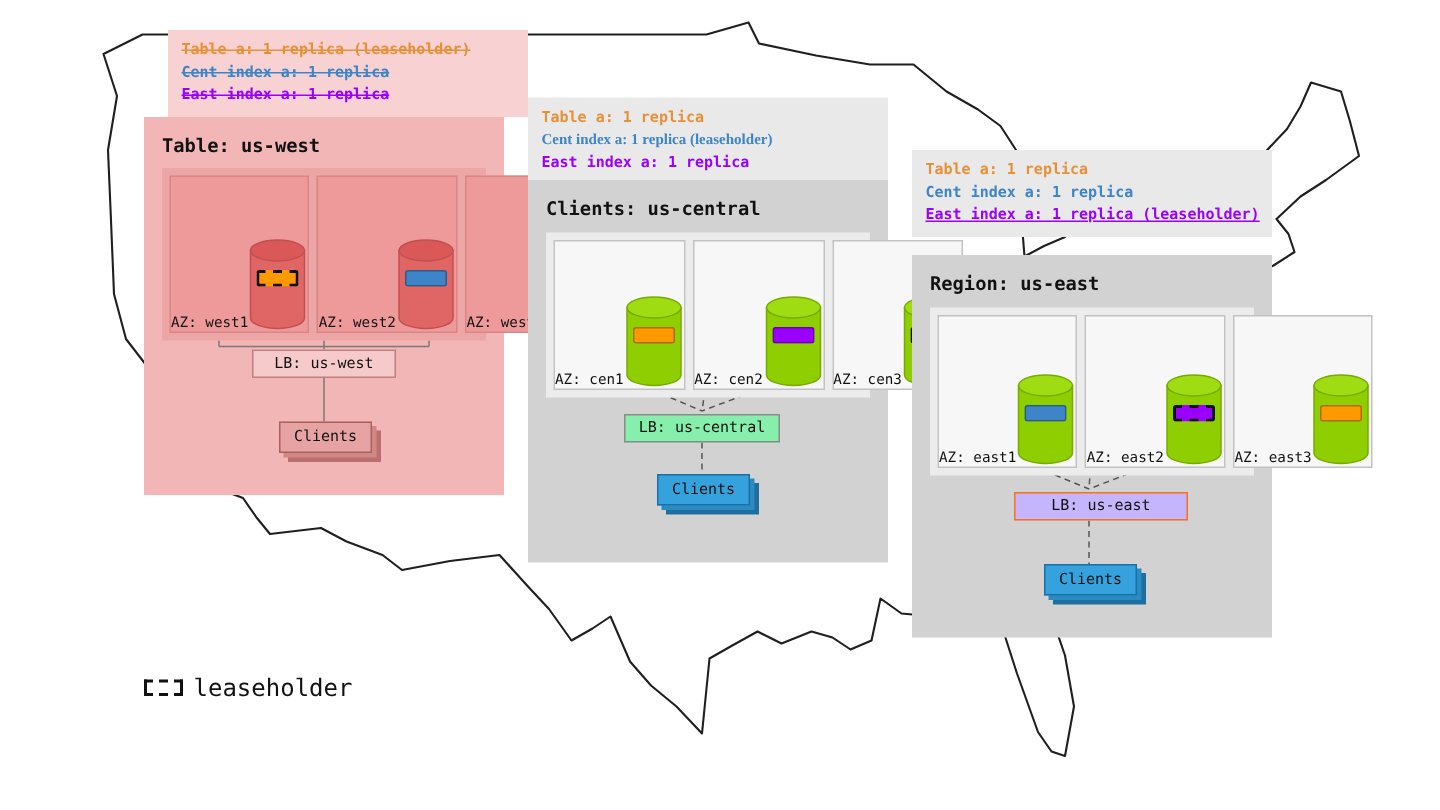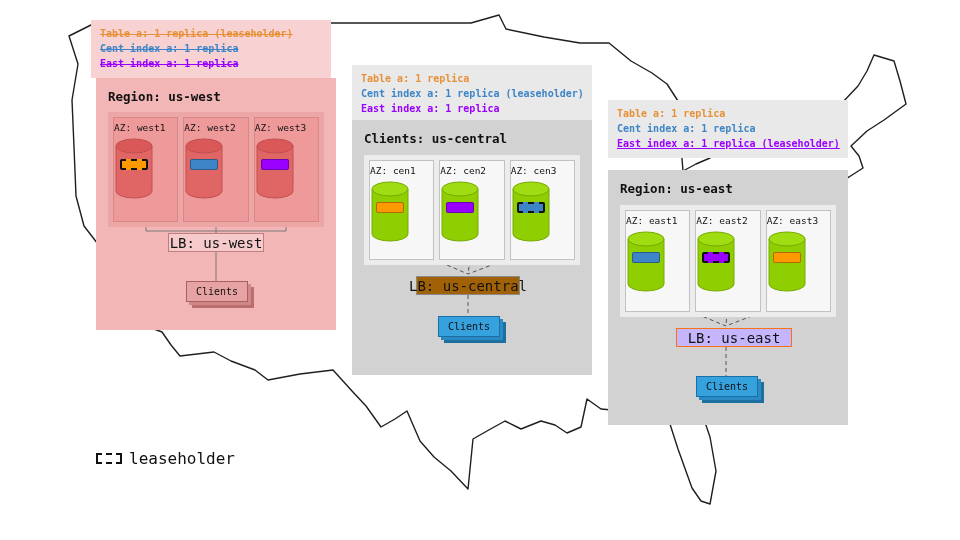--- a/index.html
+++ b/index.html
@@ -3,59 +3,59 @@
 <meta charset="utf-8">
 <style>
   *{margin:0;padding:0;box-sizing:border-box}
   html,body{width:960px;height:540px}
   body{background:#ffffff;font-family:"DejaVu Sans Mono","Liberation Mono",monospace;position:relative;overflow:hidden}
   .stage{position:absolute;left:0;top:0;width:960px;height:540px}
   .map-svg{position:absolute;left:0;top:0}
 
   
   .ann{position:absolute;padding:6px 9px;display:flex;flex-direction:column}
-  .ann-west{left:91px;top:20px;width:240px;height:58px;background:#f8d2d2}
+  .ann-west{left:112px;top:20px;width:240px;height:58px;background:#f8d2d2}
   .ann-central{left:352px;top:65px;width:240px;height:55px;background:#e9e9e9}
   .ann-east{left:608px;top:100px;width:240px;height:58px;background:#e9e9e9}
   .ann-line{font-size:10px;font-weight:bold;line-height:15px;white-space:nowrap}
   .ann-line.strike{text-decoration:line-through}
 
   
   .panel{position:absolute;width:240px}
   .panel-west{left:96px;top:78px;height:252px;background:#f2b6b6}
   .panel-central{left:352px;top:120px;height:255px;background:#d2d2d2}
   .panel-east{left:608px;top:170px;height:255px;background:#d2d2d2}
   .region-title{position:absolute;left:12px;top:11px;font-size:12.5px;font-weight:bold;color:#111}
 
   .az-row{position:absolute;left:12px;width:216px;display:flex;gap:5px;padding:5px}
   .panel-west .az-row{top:34px;height:115px;background:#eda6a6}
   .panel-central .az-row{top:35px;height:110px;background:#ececec}
   .panel-east .az-row{top:35px;height:112px;background:#ececec}
-  .az{flex:1;position:relative;display:flex;flex-direction:column;align-items:flex-start}
+  .az{flex:1;position:relative;display:flex;flex-direction:row;align-items:flex-end}
   .panel-west .az{background:#ee9a9a;border:1px solid #d88686}
   .panel-central .az,.panel-east .az{background:#f7f7f7;border:1px solid #c2c2c2}
   .az-label{font-size:9.5px;color:#111;margin-top:4px;white-space:nowrap}
 
   .cyl{position:relative;width:40px;height:62px;margin-top:5px}
   .cyl svg{position:absolute;left:0;top:0}
   .panel-west .cyl-body{fill:#e06666;stroke:#c24f4f;stroke-width:1}
   .panel-west .cyl-top{fill:#db5858;stroke:#c24f4f;stroke-width:1}
   .panel-central .cyl-body,.panel-east .cyl-body{fill:#8fce00;stroke:#76ab00;stroke-width:1}
   .panel-central .cyl-top,.panel-east .cyl-top{fill:#a0dc12;stroke:#76ab00;stroke-width:1}
 
   .chip{position:absolute;left:50%;top:21px;transform:translateX(-50%);width:28px;height:11px;border-radius:2px;border:1px solid rgba(0,0,0,.3)}
   .chip.leaseholder{border:2px dashed #111}
 
   .connectors{position:absolute;left:0;top:0;pointer-events:none}
   line.solid{stroke:#7a7a7a;stroke-width:1}
   line.dash{stroke:#555;stroke-width:1;stroke-dasharray:4 3}
 
-  .lb{position:absolute;height:19px;font-size:14px;color:#111;display:flex;align-items:center;justify-content:center;white-space:nowrap}
+  .lb{position:absolute;height:19px;font-size:10px;color:#111;display:flex;align-items:center;justify-content:center;white-space:nowrap}
   .panel-west .lb{left:72px;top:155px;width:96px;background:#f6caca;border:1px solid #bf7f7f}
-  .panel-central .lb{left:64px;top:156px;width:104px;background:#a16207;border:1px solid #8a8a8a}
+  .panel-central .lb{left:64px;top:156px;width:104px;background:#86efac;border:1px solid #8a8a8a}
   .panel-east .lb{left:68px;top:158px;width:116px;background:#c4b5fd;border:1px solid #f97316}
 
   .clients{position:absolute;width:62px;height:21px;font-size:10px;color:#111;display:flex;align-items:center;justify-content:center}
   .panel-west .clients{left:90px;top:203px;background:#e7a3a3;border:1px solid #a96060;box-shadow:3px 3px 0 0 #d28787,6px 6px 0 0 #bb6e6e}
   .panel-central .clients{left:86px;top:196px;background:#35a2de;border:1px solid #1a6fa6;box-shadow:3px 3px 0 0 #2b8ac1,6px 6px 0 0 #1d6fa0}
   .panel-east .clients{left:88px;top:206px;background:#35a2de;border:1px solid #1a6fa6;box-shadow:3px 3px 0 0 #2b8ac1,6px 6px 0 0 #1d6fa0}
 
   .legend{position:absolute;left:96px;top:449px;display:flex;align-items:center;gap:7px}
   .legend-swatch{width:26px;height:11px;border:2px dashed #111;background:#fff}
   .legend-label{font-size:16px;color:#111}
@@ -69,21 +69,21 @@
     <path d="M69,36 L78,64 L72,100 L74,147 L76,196 L84,226 L101,248 L110,272 L122,300 L131,315 L146,326 L162,332 L171,345 L180,356 L214,352 L231,361 L255,370 L268,380 L300,374 L333,370 L352,391 L366,406 L381,427 L395,419 L407,411 L420,441 L434,457 L451,471 L468,489 L473,439 L487,431 L505,421 L521,429 L541,421 L555,425 L567,433 L581,427 L587,399 L601,409 L623,411 L641,413 L661,407 L669,421 L678,449 L692,488 L701,501 L710,504 L716,471 L710,437 L697,399 L705,366 L719,350 L741,331 L763,316 L783,302 L771,291 L776,267 L771,245 L781,239 L790,229 L805,195 L819,191 L834,184 L849,177 L863,168 L859,156 L851,146 L867,131 L884,120 L906,104 L900,81 L894,61 L874,55 L867,71 L858,86 L841,104 L821,104 L794,104 L770,122 L751,127 L736,132 L732,138 L721,148 L710,158 L696,164 L683,171 L681,146 L686,114 L678,101 L667,84 L652,73 L631,61 L609,43 L580,43 L544,37 L506,29 L499,15 L471,23 L400,23 L300,23 L200,23 L95,23 Z" fill="none" stroke="#1f1f1f" stroke-width="1.4" stroke-linejoin="round" stroke-linecap="round"></path>
   </svg>
 
   <div class="ann ann-west">
     <div class="ann-line strike" style="color: rgb(230, 145, 56);">Table a: 1 replica (leaseholder)</div>
     <div class="ann-line strike" style="color: rgb(61, 133, 198);">Cent index a: 1 replica</div>
     <div class="ann-line strike" style="color: rgb(153, 0, 255);">East index a: 1 replica</div>
   </div>
 
   <div class="panel panel-west">
-    <div class="region-title">Region: us-west</div>
+    <div class="region-title">Table: us-west</div>
     <svg class="connectors" width="240" height="252">
       <line class="solid" x1="50" y1="149" x2="50" y2="153"></line>
       <line class="solid" x1="190" y1="149" x2="190" y2="153"></line>
       <line class="solid" x1="50" y1="153" x2="190" y2="153"></line>
       <line class="solid" x1="120" y1="149" x2="120" y2="155"></line>
       <line class="solid" x1="120" y1="174" x2="120" y2="203"></line>
     </svg>
     <div class="az-row">
       <div class="az">
         <div class="az-label">AZ: west1</div>
@@ -115,21 +115,21 @@
           <div class="chip" style="background-color: rgb(153, 0, 255);"></div>
         </div>
       </div>
     </div>
     <div class="lb">LB: us-west</div>
     <div class="clients">Clients</div>
   </div>
 
   <div class="ann ann-central">
     <div class="ann-line" style="color: rgb(230, 145, 56);">Table a: 1 replica</div>
-    <div class="ann-line" style="color: rgb(61, 133, 198);">Cent index a: 1 replica (leaseholder)</div>
+    <div class="ann-line" style="color: rgb(61, 133, 198); font-family: Liberation Serif, serif;">Cent index a: 1 replica (leaseholder)</div>
     <div class="ann-line" style="color: rgb(153, 0, 255);">East index a: 1 replica</div>
   </div>
 
   <div class="panel panel-central">
     <div class="region-title">Clients: us-central</div>
     <svg class="connectors" width="240" height="255">
       <line class="dash" x1="50" y1="126" x2="116" y2="154"></line>
       <line class="dash" x1="120" y1="126" x2="116" y2="154"></line>
       <line class="dash" x1="190" y1="126" x2="116" y2="154"></line>
       <line class="dash" x1="116" y1="175" x2="116" y2="196"></line>

